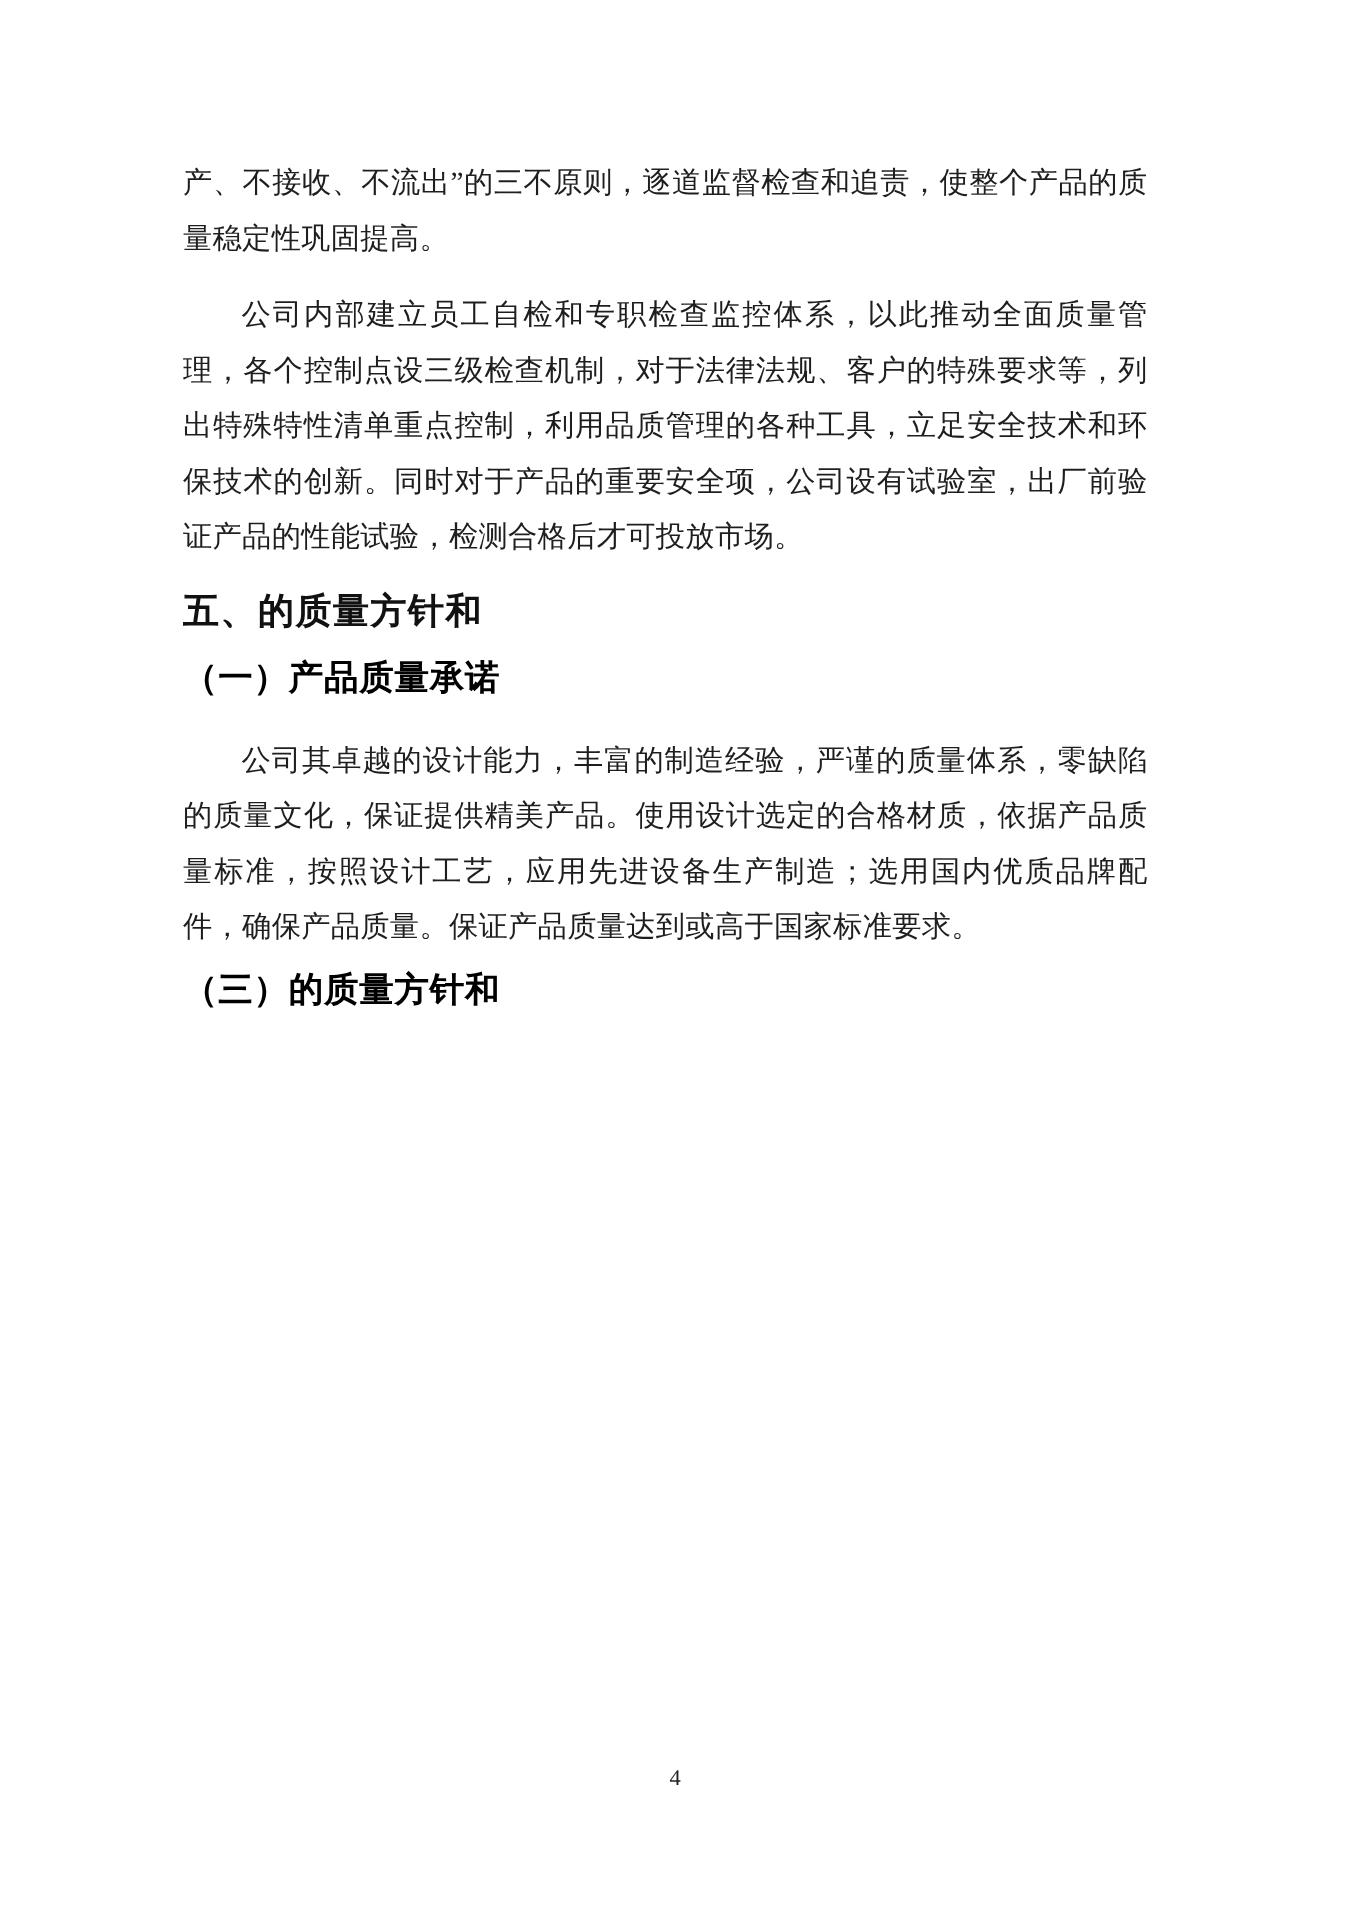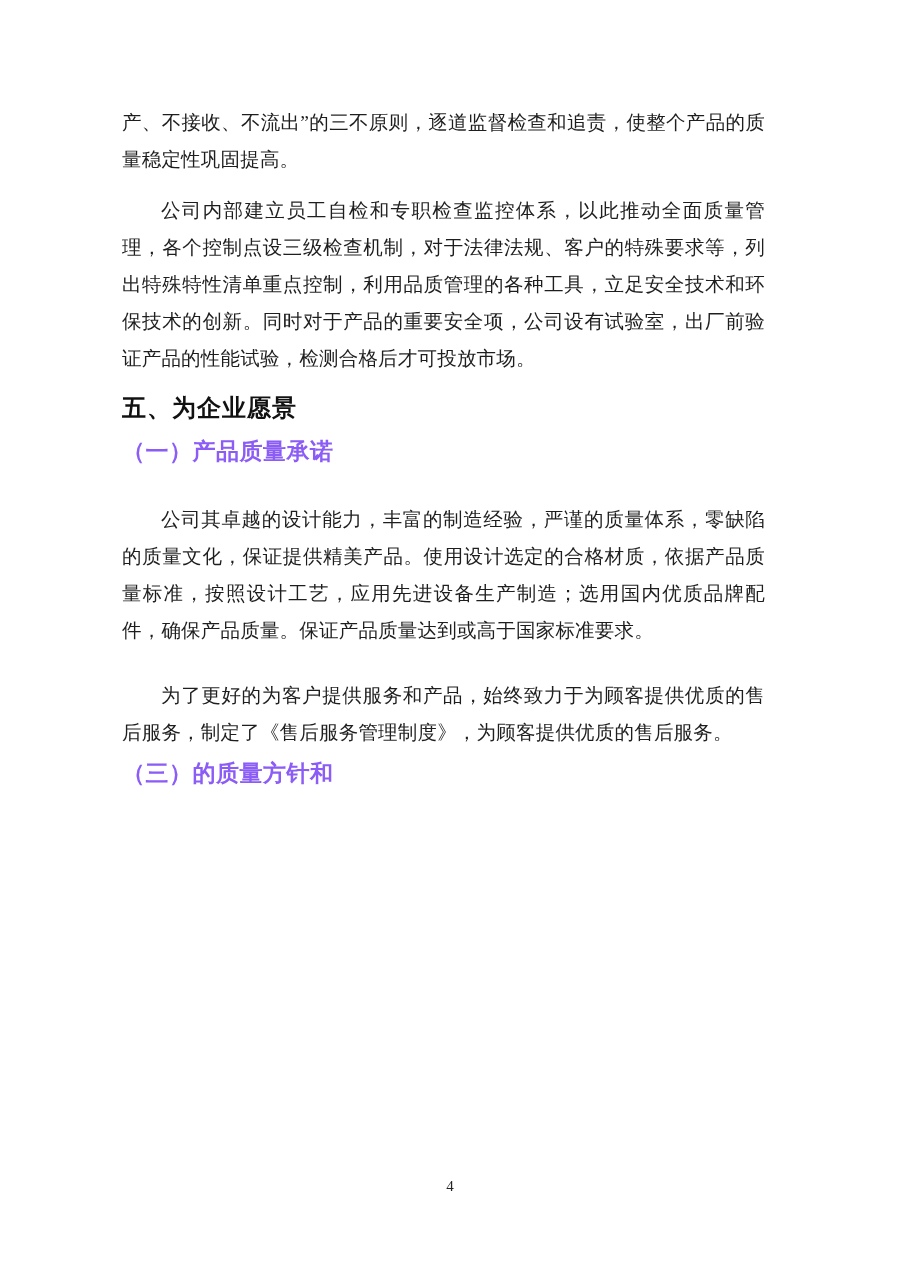--- a/index.html
+++ b/index.html
@@ -40,26 +40,26 @@
     line-height: 30px;
     font-weight: bold;
     color: #111;
     margin: 16px 0 0 0;
     letter-spacing: 1px;
   }
   h2.doc-h2 {
     font-size: 23px;
     line-height: 30px;
     font-weight: bold;
-    color: #8b5cf6;
+    color: #000000;
     margin: 0;
     letter-spacing: 0.5px;
   }
   h2.h2-commitment   { margin-top: 14px; }
-  p.para-commitment  { margin-top: 34px; }
+  p.para-commitment  { margin-top: 22px; }
   h2.h2-aftersales   { margin-top: 10px; }
   p.para-aftersales  { margin-top: 28px; }
   h2.h2-social       { margin-top: 8px; }
   p.para-social      { margin-top: 24px; }
   .page-number {
     position: absolute;
     left: 0;
     right: 0;
     top: 1178px;
     text-align: center;
@@ -71,28 +71,27 @@
 </head>
 <body>
 
 <div class="page">
   <div class="content">
 
     <p class="body-para no-indent">产、不接收、不流出”的三不原则，逐道监督检查和追责，使整个产品的质量稳定性巩固提高。</p>
 
     <p class="body-para para-quality-control">公司内部建立员工自检和专职检查监控体系，以此推动全面质量管理，各个控制点设三级检查机制，对于法律法规、客户的特殊要求等，列出特殊特性清单重点控制，利用品质管理的各种工具，立足安全技术和环保技术的创新。同时对于产品的重要安全项，公司设有试验室，出厂前验证产品的性能试验，检测合格后才可投放市场。</p>
 
-    <h1 class="doc-h1">五、为企业愿景</h1>
+    <h1 class="doc-h1">五、的质量方针和</h1>
 
     <h2 class="doc-h2 h2-commitment">（一）产品质量承诺</h2>
 
     <p class="body-para para-commitment">公司其卓越的设计能力，丰富的制造经验，严谨的质量体系，零缺陷的质量文化，保证提供精美产品。使用设计选定的合格材质，依据产品质量标准，按照设计工艺，应用先进设备生产制造；选用国内优质品牌配件，确保产品质量。保证产品质量达到或高于国家标准要求。</p>
 
 
-    <p class="body-para para-aftersales">为了更好的为客户提供服务和产品，始终致力于为顾客提供优质的售后服务，制定了《售后服务管理制度》，为顾客提供优质的售后服务。</p>
 
     <h2 class="doc-h2 h2-social">（三）的质量方针和</h2>
 
 
   </div>
 
   <div class="page-number">4</div>
 </div>
 
 </body></html>

